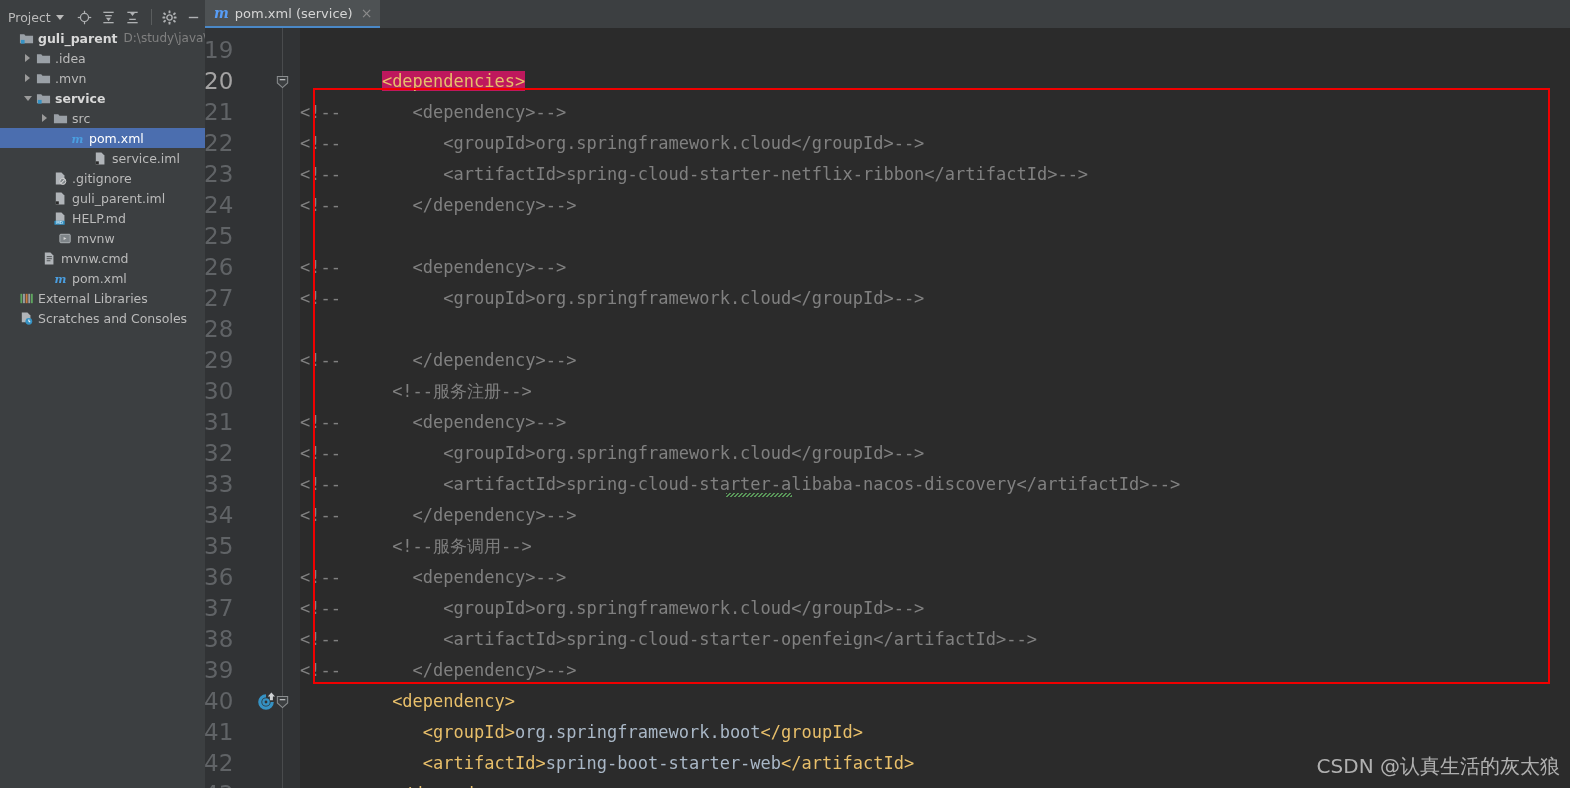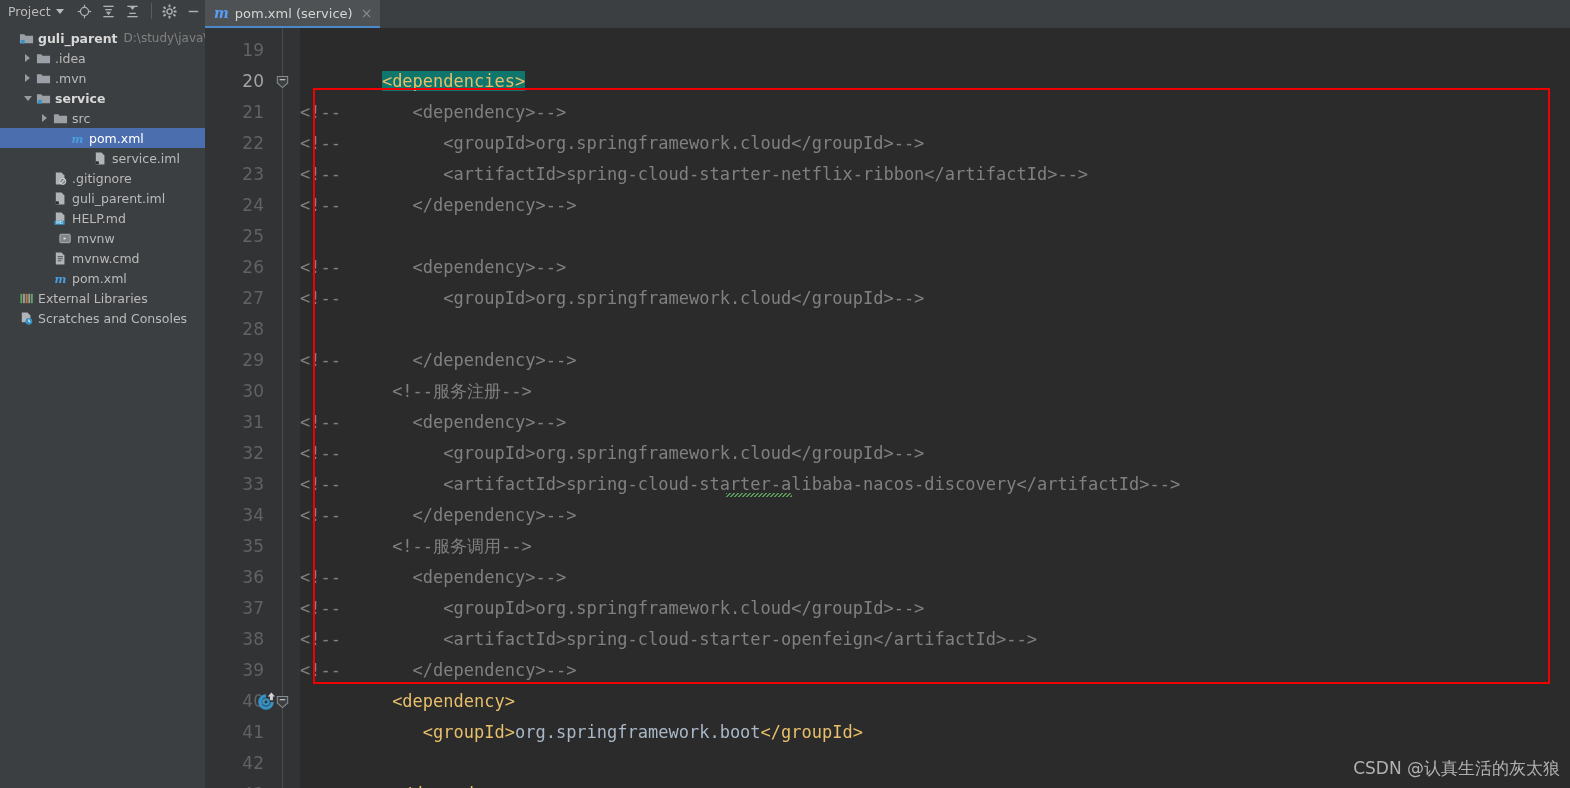--- a/index.html
+++ b/index.html
@@ -24,21 +24,21 @@
     position: absolute;
     left: 0; top: 0;
     width: 1570px; height: 28px;
     background: #3c3f41;
     display: flex;
     align-items: center;
     box-sizing: border-box;
   }
   .tb-left {
     display: flex;
-    align-items: flex-start;
+    align-items: flex-end;
     height: 28px;
     padding-left: 4px;
     width: 205px;
     box-sizing: border-box;
   }
   .tb-proj {
     display: flex;
     align-items: center;
     gap: 5px;
     color: #bbbbbb;
@@ -159,44 +159,44 @@
   }
   .code-area {
     position: absolute;
     left: 95px; top: 0;
     width: 1270px; height: 760px;
     background: #2b2b2b;
   }
   .lnum {
     right: 36px;
     width: 60px;
-    text-align: right;
+    text-align: left;
     color: #606366;
     font-family: "DejaVu Sans", sans-serif;
-    font-size: 17px;
+    font-size: 23px;
     position: absolute;
     height: 31px;
     line-height: 31px;
   }
   .lnum.cur { color: #a4a3a3; }
 
   .codeline {
     position: absolute;
     left: 0;
     white-space: pre;
     font-family: "DejaVu Sans Mono", monospace;
     font-size: 17px;
     height: 31px;
     line-height: 31px;
     letter-spacing: 0px;
   }
   .tag { color: #e8bf6a; }
   .val { color: #a9b7c6; }
   .cmt { color: #808080; }
-  .hl-tag { background: #0f766e; color: #e8bf6a; }
+  .hl-tag { background: #be185d; color: #e8bf6a; }
 
   
   .fold {
     position: absolute;
     left: 70px;
     width: 15px; height: 15px;
   }
   .fold svg { display: block; }
 
   
@@ -221,21 +221,21 @@
     background-image:
       repeating-linear-gradient(135deg, #5c9e5c 0 1.4px, transparent 1.4px 2.8px);
     opacity: 0.95;
   }
 
   
   .watermark {
     position: absolute;
     right: 10px; bottom: 8px;
     color: #c8c8c8;
-    font-size: 17px;
+    font-size: 20px;
     font-family: "DejaVu Sans", sans-serif;
     opacity: 0.85;
   }
 </style>
 </head>
 <body>
 
 <div id="app">
 
   <div class="toolbar">
@@ -414,21 +414,21 @@
       <div class="tree-row" style="padding-left: 43px;">
         <span class="arrow"></span>
         <span class="tico">
           <svg width="15" height="15" viewBox="0 0 16 16">
             <rect x="2" y="3.5" width="11" height="9" rx="1" fill="#7e8488" stroke="#b0b4b8" stroke-width="1"></rect>
             <polygon points="6,6.5 6,9.5 9,8" fill="#d5d5d5"></polygon>
           </svg>
         </span>
         <span class="tlabel">mvnw</span>
       </div>
-      <div class="tree-row" style="padding-left: 38px;">
+      <div class="tree-row" style="padding-left: 27px;">
         <span class="arrow"></span>
         <span class="tico">
           <svg width="15" height="15" viewBox="0 0 16 16">
             <path d="M3 1.5h6l3.2 3.2V14.5H3z" fill="#b0b4b8"></path>
             <line x1="5" y1="6" x2="10.5" y2="6" stroke="#4a4d4f" stroke-width="1"></line>
             <line x1="5" y1="8.2" x2="10.5" y2="8.2" stroke="#4a4d4f" stroke-width="1"></line>
             <line x1="5" y1="10.4" x2="9" y2="10.4" stroke="#4a4d4f" stroke-width="1"></line>
           </svg>
         </span>
         <span class="tlabel">mvnw.cmd</span>
@@ -529,20 +529,21 @@
         <div class="codeline" style="top: 410px;"><span class="cmt">&lt;!--</span><span>          </span><span class="cmt">&lt;groupId&gt;org.springframework.cloud&lt;/groupId&gt;--&gt;</span></div>
         <div class="codeline" style="top: 441px;"><span class="cmt">&lt;!--</span><span>          </span><span class="cmt">&lt;artifactId&gt;spring-cloud-starter-alibaba-nacos-discovery&lt;/artifactId&gt;--&gt;</span></div>
         <div class="codeline" style="top: 472px;"><span class="cmt">&lt;!--</span><span>       </span><span class="cmt">&lt;/dependency&gt;--&gt;</span></div>
         <div class="codeline" style="top: 503px;"><span>         </span><span class="cmt">&lt;!--服务调用--&gt;</span></div>
         <div class="codeline" style="top: 534px;"><span class="cmt">&lt;!--</span><span>       </span><span class="cmt">&lt;dependency&gt;--&gt;</span></div>
         <div class="codeline" style="top: 565px;"><span class="cmt">&lt;!--</span><span>          </span><span class="cmt">&lt;groupId&gt;org.springframework.cloud&lt;/groupId&gt;--&gt;</span></div>
         <div class="codeline" style="top: 596px;"><span class="cmt">&lt;!--</span><span>          </span><span class="cmt">&lt;artifactId&gt;spring-cloud-starter-openfeign&lt;/artifactId&gt;--&gt;</span></div>
         <div class="codeline" style="top: 627px;"><span class="cmt">&lt;!--</span><span>       </span><span class="cmt">&lt;/dependency&gt;--&gt;</span></div>
         <div class="codeline" style="top: 658px;"><span>         </span><span class="tag">&lt;dependency&gt;</span></div>
         <div class="codeline" style="top: 689px;"><span>            </span><span class="tag">&lt;groupId&gt;</span><span class="val">org.springframework.boot</span><span class="tag">&lt;/groupId&gt;</span></div>
+        <div class="codeline" style="top: 720px;"><span>            </span><span class="tag">&lt;artifactId&gt;</span><span class="val">spring-boot-starter-web</span><span class="tag">&lt;/artifactId&gt;</span></div>
         <div class="codeline" style="top: 751px;"><span>         </span><span class="tag">&lt;/dependency&gt;</span></div>
       </div>
   </div>
 
   <div class="red-rect" style="left:313px; top:88px; width:1237px; height:596px;"></div>
 
   <div class="watermark">CSDN @认真生活的灰太狼</div>
 
 <div class="squiggle" style="left: 726.2px; width: 65.75px; top: 493px;"></div>
   </div>

